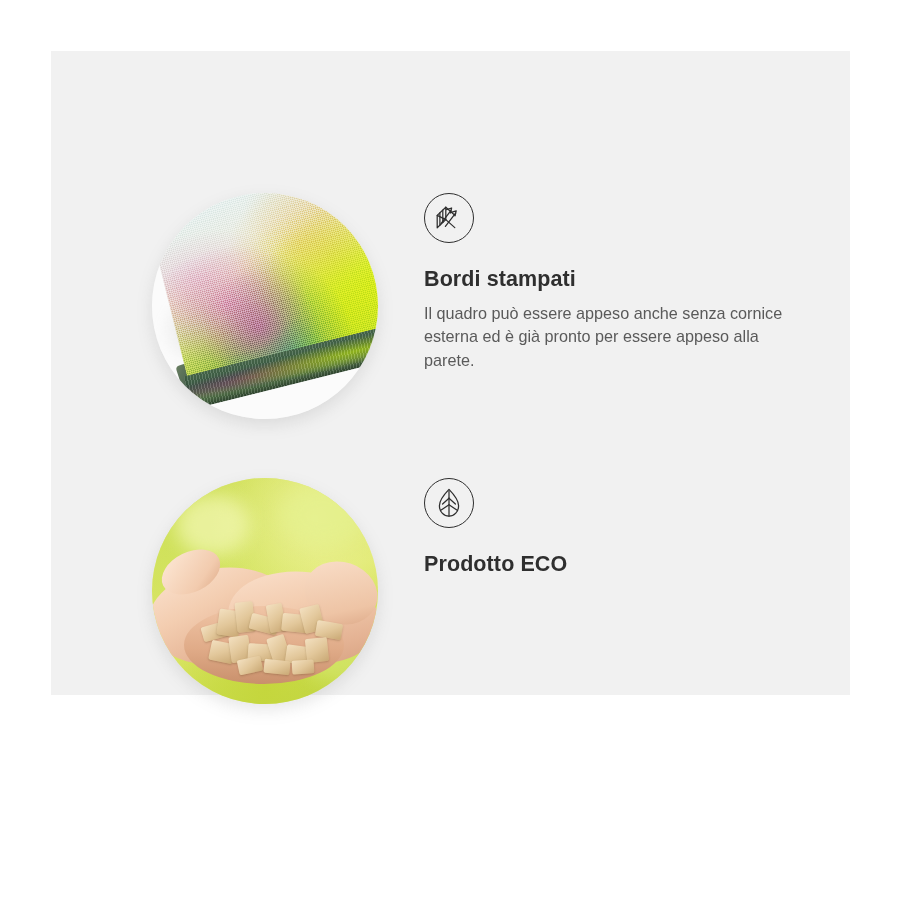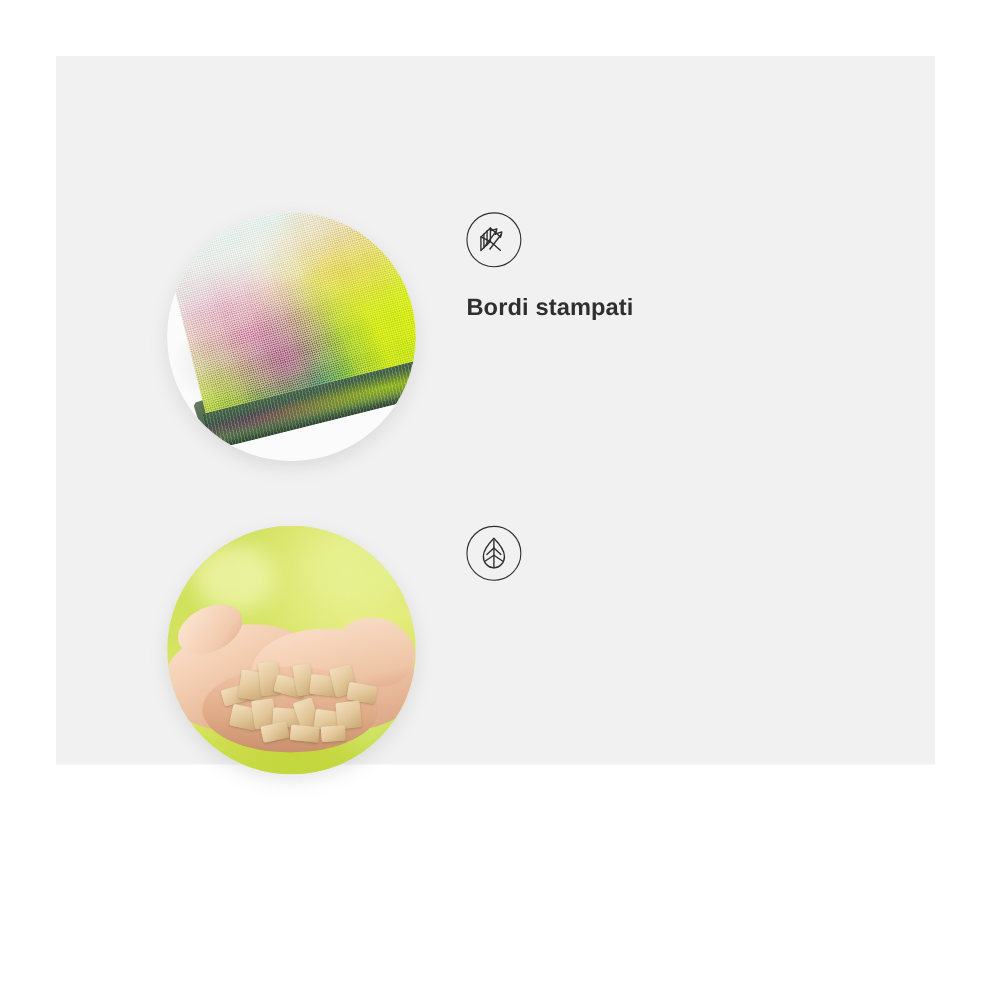--- a/index.html
+++ b/index.html
@@ -290,20 +290,21 @@
             <path d="M13.8 6.2 L22.8 14.2"></path>
             <path d="M9.0 22.6 L19.0 9.4"></path>
             <path d="M14.6 8.6 L19.6 7.0 L18.4 12.0"></path>
             <path d="M13.4 25.4 L23.6 12.2"></path>
             <path d="M19.2 11.4 L24.2 9.8 L23.0 14.8"></path>
           </svg>
         </div>
 
         <h2 class="feature-title">Bordi stampati</h2>
 
+        <p class="feature-desc">Il quadro può essere appeso anche senza cornice esterna ed è già pronto per essere appeso alla parete.</p>
       </div>
     </section>
 
     <section class="feature" id="feature-2">
 
       <div class="media-shadow"></div>
       <div class="media">
         <div class="photo-eco">
           <div class="eco-blur-1"></div>
           <div class="eco-blur-2"></div>
@@ -345,18 +346,19 @@
             <path d="M17 3.4 C 23.6 10.2, 26.6 15.0, 26.6 19.8 C 26.6 25.6, 22.3 30.2, 17 30.2
                      C 11.7 30.2, 7.4 25.6, 7.4 19.8 C 7.4 15.0, 10.4 10.2, 17 3.4 Z"></path>
             <path d="M17 5.0 L17 30.2"></path>
             <path d="M17 12.2 L10.6 18.0"></path>
             <path d="M17 12.2 L23.4 18.0"></path>
             <path d="M17 18.8 L9.2 24.0"></path>
             <path d="M17 18.8 L24.8 24.0"></path>
           </svg>
         </div>
 
+        <h2 class="feature-title">Prodotto ECO</h2>
 
       </div>
     </section>
 
   </div>
 </div>
 
 </body></html>

